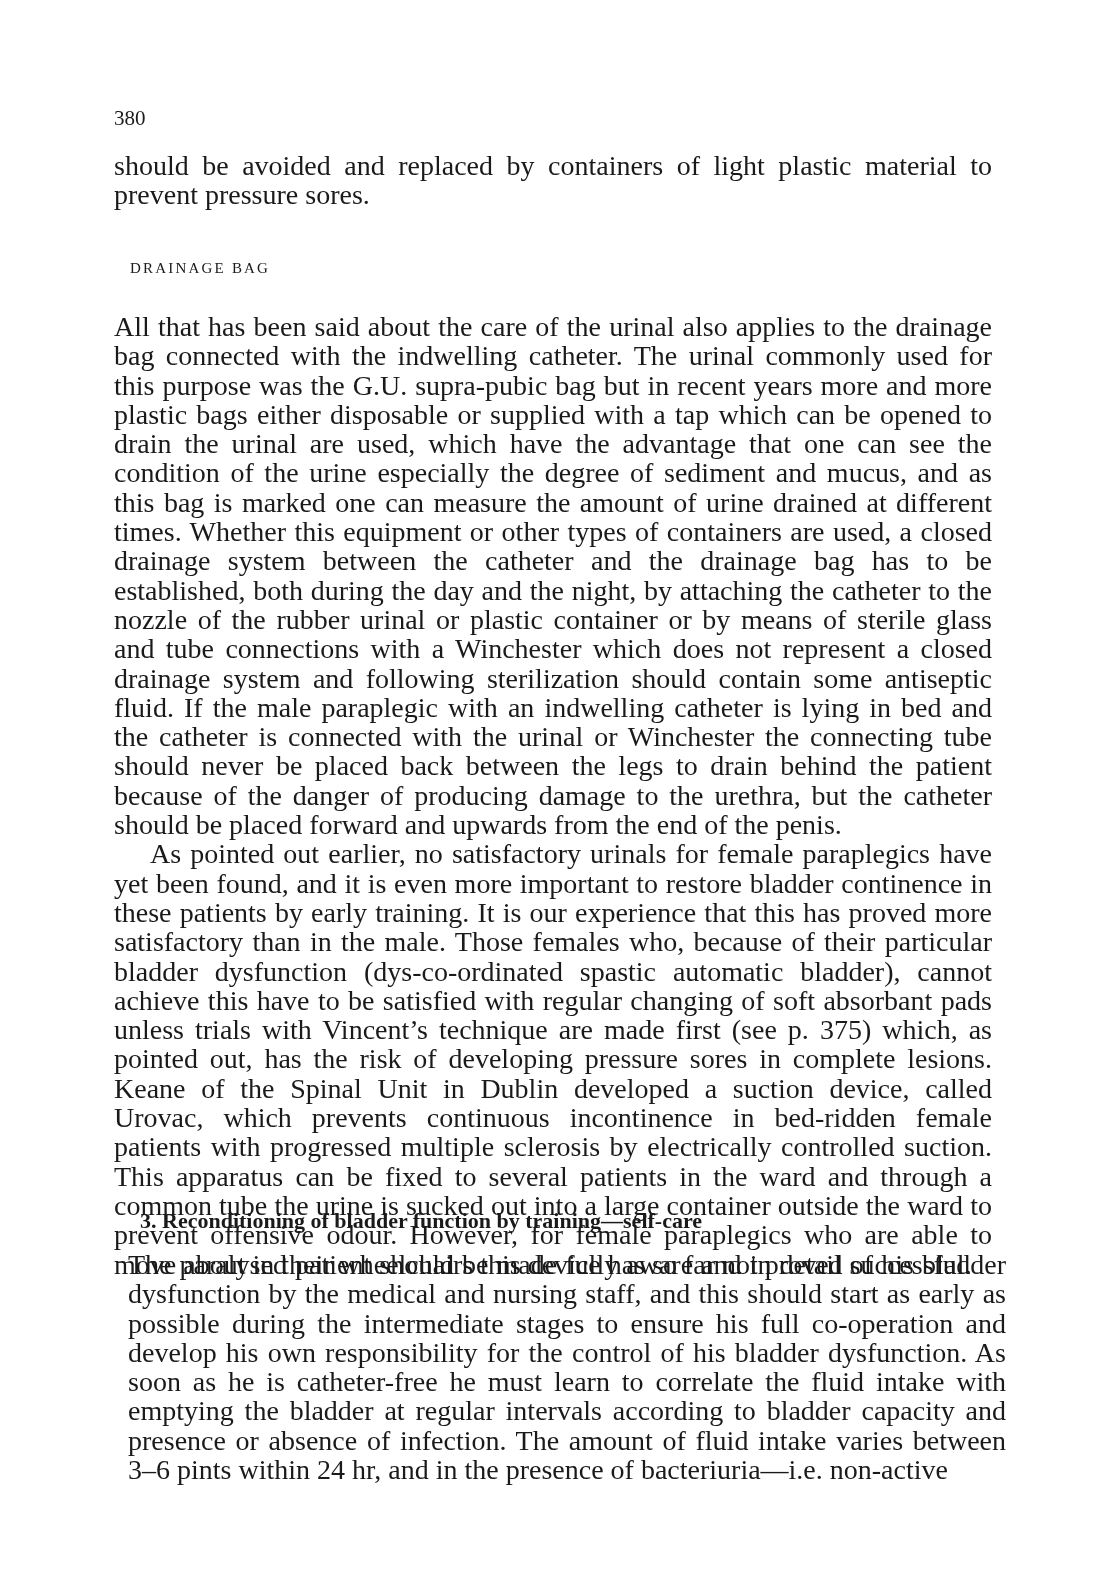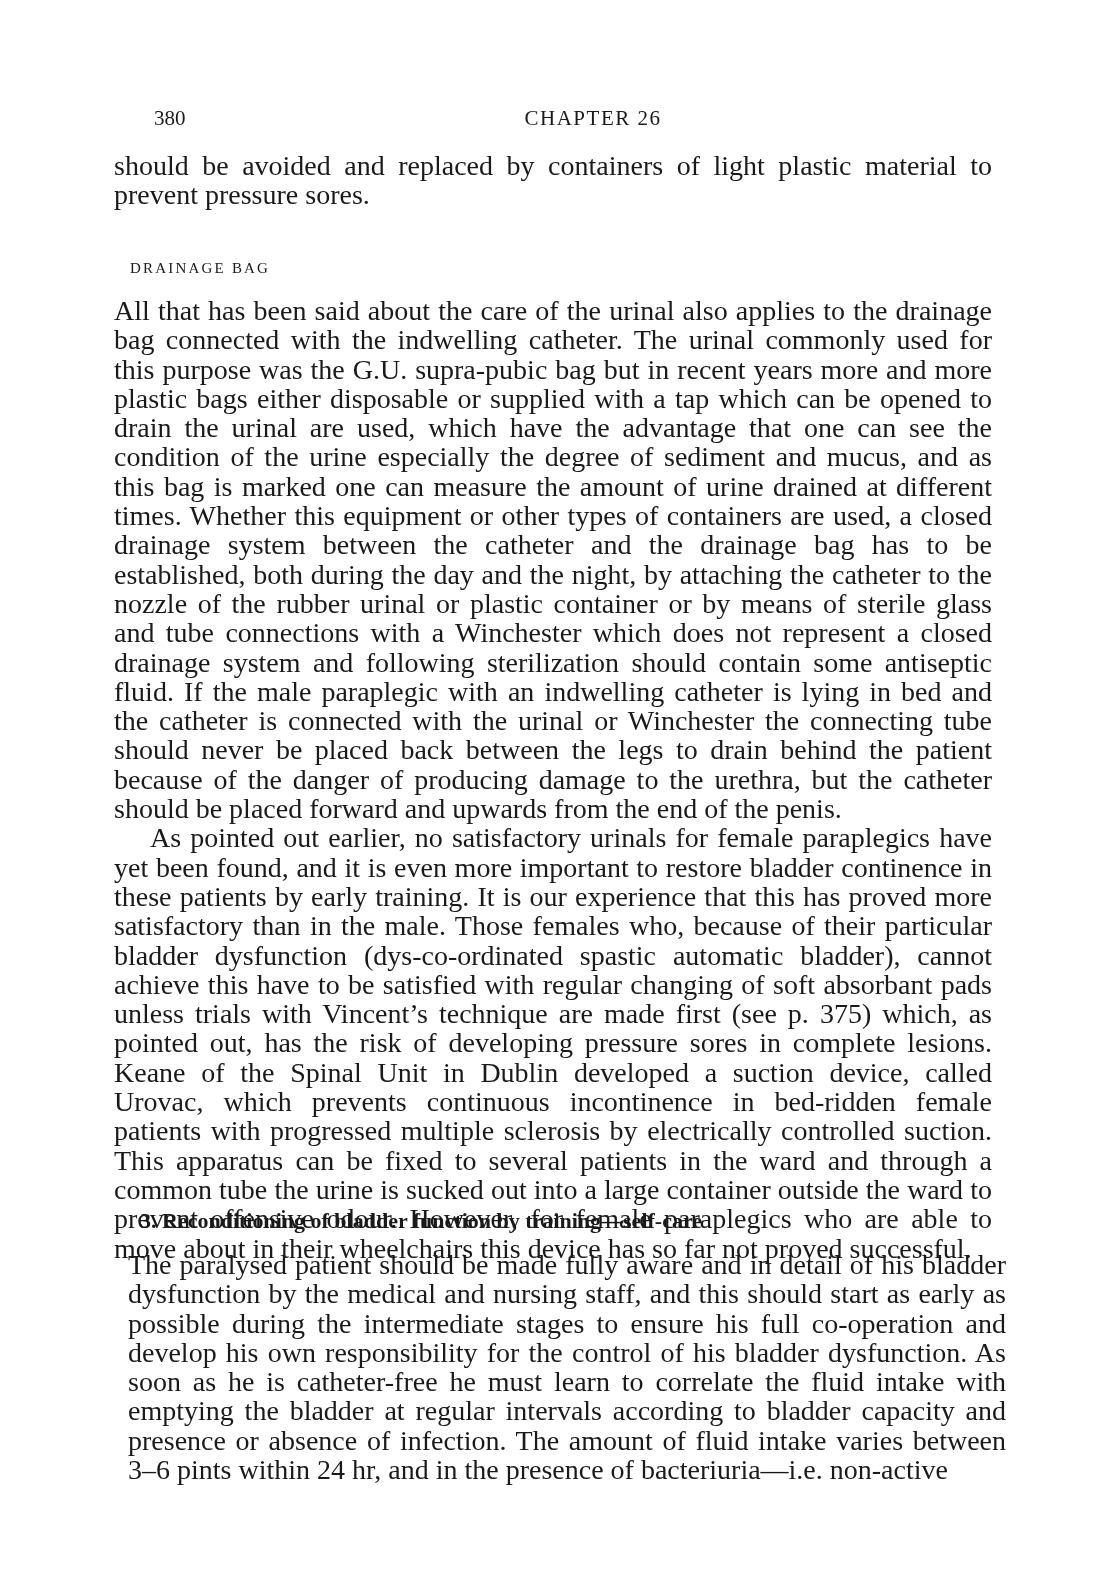--- a/index.html
+++ b/index.html
@@ -21,21 +21,20 @@
       top: 0;
       width: 878px;
     }
     .running-head {
       position: absolute;
       top: 106px;
       left: 0;
       width: 878px;
       height: 30px;
       font-size: 21px;
-      margin-left: 40px;
     }
     .page-number {
       position: absolute;
       left: 0;
       top: 0;
     }
     .chapter-title {
       position: absolute;
       left: 0;
       width: 878px;
@@ -59,38 +58,37 @@
       text-indent: 36px;
     }
     .para1 { top: 151px; }
     .subhead {
       position: absolute;
       left: 16px;
       top: 260px;
       font-size: 15px;
       letter-spacing: 2.2px;
     }
-    .para2 { top: 296px; font-family: Liberation Serif, serif; }
+    .para2 { top: 312px; font-family: Liberation Serif, serif; }
     .section-heading {
       position: absolute;
       left: 26px;
       top: 1208px;
       font-size: 22px;
       font-weight: bold;
     }
     .para3 { top: 1250px; margin-left: 14px; }
   </style>
 </head>
 <body>
 
 <div class="page">
 
   <div class="running-head">
     <span class="page-number">380</span>
-    <span class="chapter-title">CHAPTER 26</span>
   </div>
 
   <div class="text-block para1">
     <p>should be avoided and replaced by containers of light plastic material to prevent pressure sores.</p>
   </div>
 
   <div class="subhead">DRAINAGE BAG</div>
 
   <div class="text-block para2">
     <p>All that has been said about the care of the urinal also applies to the drainage bag connected with the indwelling catheter. The urinal commonly used for this purpose was the G.U. supra-pubic bag but in recent years more and more plastic bags either disposable or supplied with a tap which can be opened to drain the urinal are used, which have the advantage that one can see the condition of the urine especially the degree of sediment and mucus, and as this bag is marked one can measure the amount of urine drained at different times. Whether this equipment or other types of containers are used, a closed drainage system between the catheter and the drainage bag has to be established, both during the day and the night, by attaching the catheter to the nozzle of the rubber urinal or plastic container or by means of sterile glass and tube connections with a Winchester which does not represent a closed drainage system and following sterilization should contain some antiseptic fluid. If the male paraplegic with an indwelling catheter is lying in bed and the catheter is connected with the urinal or Winchester the connecting tube should never be placed back between the legs to drain behind the patient because of the danger of producing damage to the urethra, but the catheter should be placed forward and upwards from the end of the penis.</p>

